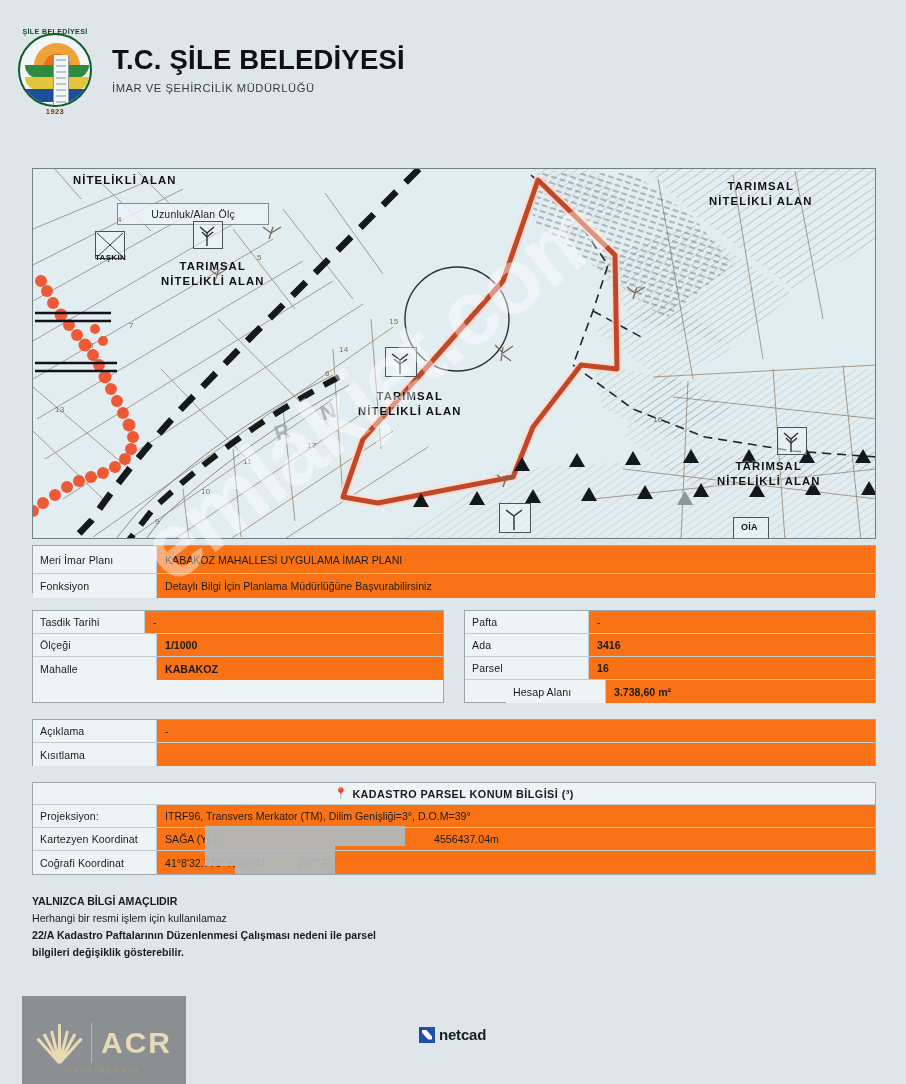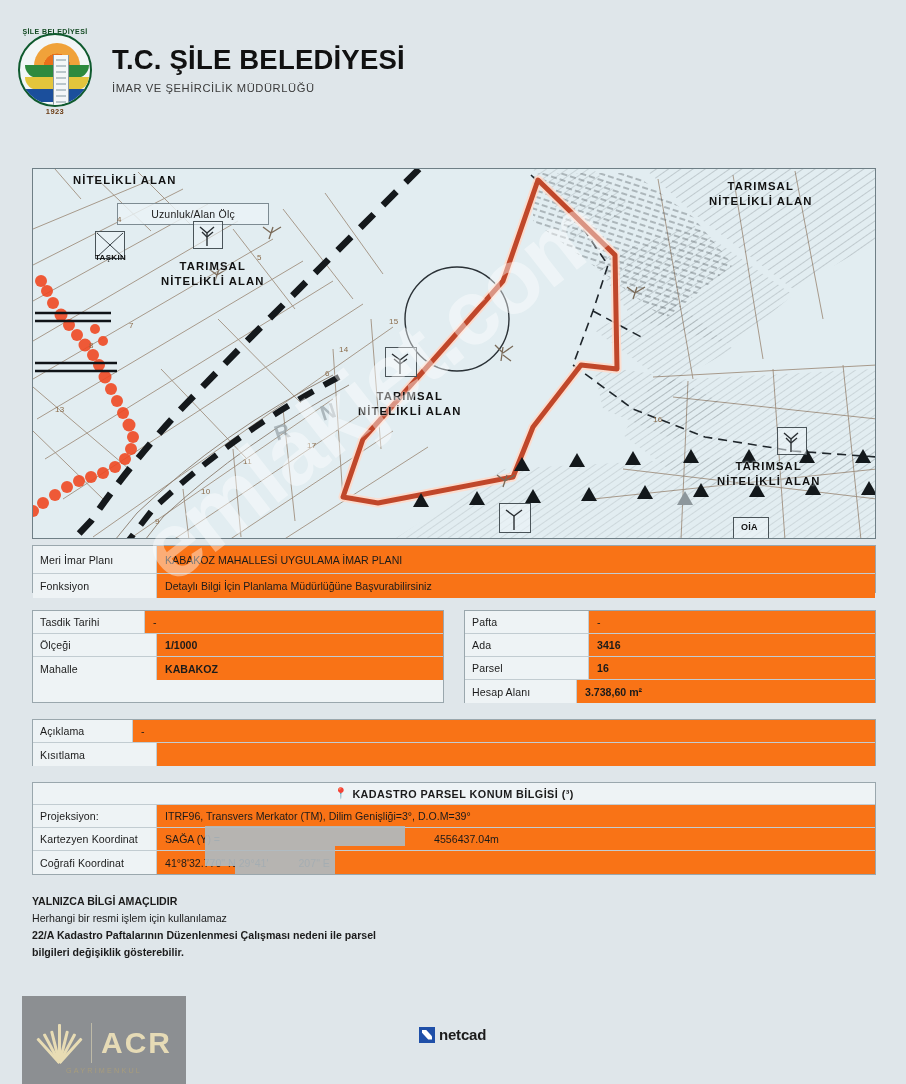--- a/index.html
+++ b/index.html
@@ -441,28 +441,28 @@
   </div>
   <div class="trow">
     <div class="tkey" style="width:124px;">Ada</div>
     <div class="tval bold">3416</div>
   </div>
   <div class="trow">
     <div class="tkey" style="width:124px;">Parsel</div>
     <div class="tval bold">16</div>
   </div>
   <div class="trow">
-    <div class="tkey" style="width:112px;">Hesap Alanı</div>
+    <div class="tkey" style="width:100px;margin-left:41px;">Hesap Alanı</div>
     <div class="tval bold">3.738,60 m²</div>
   </div>
 </div>
 
 <div class="tbl" style="left:32px; top:719px; width:844px; height:47px;">
   <div class="trow">
-    <div class="tkey" style="width:100px;">Açıklama</div>
+    <div class="tkey" style="width:124px;">Açıklama</div>
     <div class="tval">-</div>
   </div>
   <div class="trow">
     <div class="tkey" style="width:124px;">Kısıtlama</div>
     <div class="tval"></div>
   </div>
 </div>
 
 <div class="tbl" style="left:32px; top:782px; width:844px; height:93px;">
   <div class="secthead">

